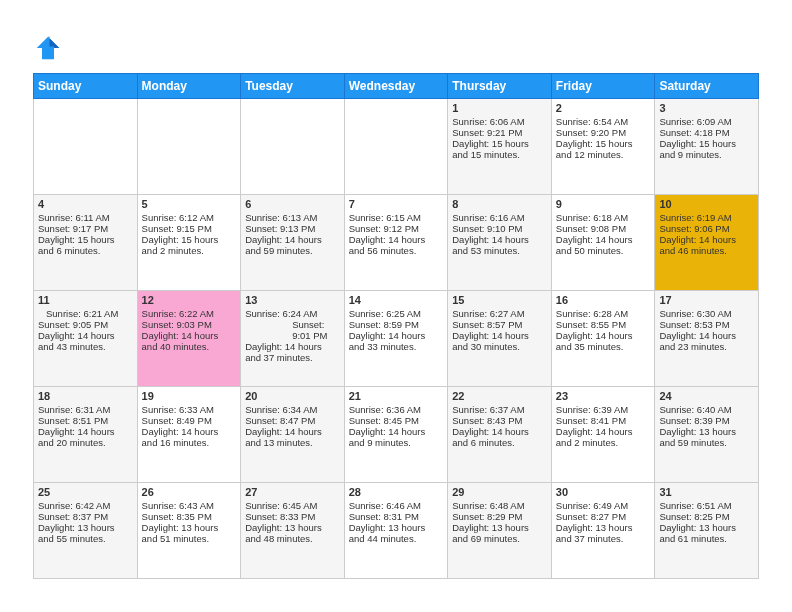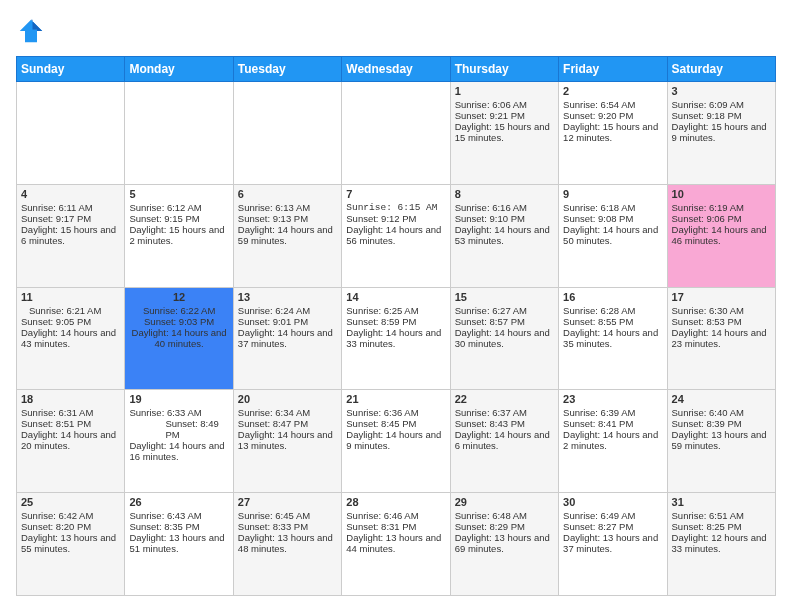--- a/index.html
+++ b/index.html
@@ -6,21 +6,21 @@
     body {
       font-family: Arial, sans-serif;
       background: #fff;
       width: 792px;
       height: 612px;
       overflow: hidden;
     }
     .page {
       width: 792px;
       height: 612px;
-      padding: 16px;
+      padding: 33px;
       display: flex;
       flex-direction: column;
     }
     .header {
       display: flex;
       justify-content: space-between;
       align-items: flex-start;
       margin-bottom: 10px;
     }
     .logo {
@@ -145,21 +145,21 @@
           </td>
           <td style="background: rgb(255, 255, 255);">
             <span class="day-number">2</span>
             <span style="display: block;">Sunrise: 6:54 AM</span>
             <span style="display: block;">Sunset: 9:20 PM</span>
             <span style="display: block;">Daylight: 15 hours and 12 minutes.</span>
           </td>
           <td style="background: rgb(245, 245, 245);">
             <span class="day-number">3</span>
             <span style="display: block;">Sunrise: 6:09 AM</span>
-            <span style="display: block;">Sunset: 9:18 PM</span>
+            <span style="display: block;">Sunset: 4:18 PM</span>
             <span style="display: block;">Daylight: 15 hours and 9 minutes.</span>
           </td>
         </tr>
         <tr>
           <td style="background: rgb(245, 245, 245);">
             <span class="day-number">4</span>
             <span style="display: block;">Sunrise: 6:11 AM</span>
             <span style="display: block;">Sunset: 9:17 PM</span>
             <span style="display: block;">Daylight: 15 hours and 6 minutes.</span>
           </td>
@@ -170,60 +170,60 @@
             <span style="display: block;">Daylight: 15 hours and 2 minutes.</span>
           </td>
           <td style="background: rgb(245, 245, 245);">
             <span class="day-number">6</span>
             <span style="display: block;">Sunrise: 6:13 AM</span>
             <span style="display: block;">Sunset: 9:13 PM</span>
             <span style="display: block;">Daylight: 14 hours and 59 minutes.</span>
           </td>
           <td style="background: rgb(255, 255, 255);">
             <span class="day-number">7</span>
-            <span style="display: block; font-family: Liberation Mono, monospace;">Sunrise: 6:15 AM</span>
+            <span style="display: block;">Sunrise: 6:15 AM</span>
             <span style="display: block;">Sunset: 9:12 PM</span>
             <span style="display: block;">Daylight: 14 hours and 56 minutes.</span>
           </td>
           <td style="background: rgb(245, 245, 245);">
             <span class="day-number">8</span>
             <span style="display: block;">Sunrise: 6:16 AM</span>
             <span style="display: block;">Sunset: 9:10 PM</span>
             <span style="display: block;">Daylight: 14 hours and 53 minutes.</span>
           </td>
           <td style="background: rgb(255, 255, 255);">
             <span class="day-number">9</span>
             <span style="display: block;">Sunrise: 6:18 AM</span>
             <span style="display: block;">Sunset: 9:08 PM</span>
             <span style="display: block;">Daylight: 14 hours and 50 minutes.</span>
           </td>
-          <td style="background: #f9a8d4; margin-top: 38px;">
+          <td style="background: #eab308; margin-top: 38px;">
             <span class="day-number">10</span>
             <span style="display: block;">Sunrise: 6:19 AM</span>
             <span style="display: block;">Sunset: 9:06 PM</span>
             <span style="display: block;">Daylight: 14 hours and 46 minutes.</span>
           </td>
         </tr>
         <tr>
           <td style="background: rgb(245, 245, 245);">
             <span class="day-number">11</span>
             <span style="display: block; margin-left: 8px;">Sunrise: 6:21 AM</span>
             <span style="display: block;">Sunset: 9:05 PM</span>
             <span style="display: block;">Daylight: 14 hours and 43 minutes.</span>
           </td>
-          <td style="background: #3b82f6; text-align: center;">
+          <td style="background: #f9a8d4;">
             <span class="day-number">12</span>
             <span style="display: block;">Sunrise: 6:22 AM</span>
             <span style="display: block;">Sunset: 9:03 PM</span>
             <span style="display: block;">Daylight: 14 hours and 40 minutes.</span>
           </td>
           <td style="background: rgb(245, 245, 245);">
             <span class="day-number">13</span>
             <span style="display: block;">Sunrise: 6:24 AM</span>
-            <span style="display: block;">Sunset: 9:01 PM</span>
+            <span style="display: block; margin-left: 47px;">Sunset: 9:01 PM</span>
             <span style="display: block;">Daylight: 14 hours and 37 minutes.</span>
           </td>
           <td style="background: rgb(255, 255, 255);">
             <span class="day-number">14</span>
             <span style="display: block;">Sunrise: 6:25 AM</span>
             <span style="display: block;">Sunset: 8:59 PM</span>
             <span style="display: block;">Daylight: 14 hours and 33 minutes.</span>
           </td>
           <td style="background: rgb(245, 245, 245);">
             <span class="day-number">15</span>
@@ -247,21 +247,21 @@
         <tr>
           <td style="background: rgb(245, 245, 245);">
             <span class="day-number">18</span>
             <span style="display: block;">Sunrise: 6:31 AM</span>
             <span style="display: block;">Sunset: 8:51 PM</span>
             <span style="display: block;">Daylight: 14 hours and 20 minutes.</span>
           </td>
           <td style="background: rgb(255, 255, 255);">
             <span class="day-number">19</span>
             <span style="display: block;">Sunrise: 6:33 AM</span>
-            <span style="display: block; margin-left: 36px;">Sunset: 8:49 PM</span>
+            <span style="display: block;">Sunset: 8:49 PM</span>
             <span style="display: block;">Daylight: 14 hours and 16 minutes.</span>
           </td>
           <td style="background: rgb(245, 245, 245);">
             <span class="day-number">20</span>
             <span style="display: block;">Sunrise: 6:34 AM</span>
             <span style="display: block;">Sunset: 8:47 PM</span>
             <span style="display: block;">Daylight: 14 hours and 13 minutes.</span>
           </td>
           <td style="background: rgb(255, 255, 255);">
             <span class="day-number">21</span>
@@ -285,21 +285,21 @@
             <span class="day-number">24</span>
             <span style="display: block;">Sunrise: 6:40 AM</span>
             <span style="display: block;">Sunset: 8:39 PM</span>
             <span style="display: block;">Daylight: 13 hours and 59 minutes.</span>
           </td>
         </tr>
         <tr>
           <td style="background: rgb(245, 245, 245);">
             <span class="day-number">25</span>
             <span style="display: block;">Sunrise: 6:42 AM</span>
-            <span style="display: block;">Sunset: 8:20 PM</span>
+            <span style="display: block;">Sunset: 8:37 PM</span>
             <span style="display: block;">Daylight: 13 hours and 55 minutes.</span>
           </td>
           <td style="background: rgb(255, 255, 255);">
             <span class="day-number">26</span>
             <span style="display: block;">Sunrise: 6:43 AM</span>
             <span style="display: block;">Sunset: 8:35 PM</span>
             <span style="display: block;">Daylight: 13 hours and 51 minutes.</span>
           </td>
           <td style="background: rgb(245, 245, 245);">
             <span class="day-number">27</span>
@@ -322,18 +322,18 @@
           <td style="background: rgb(255, 255, 255); margin-top: 10px;">
             <span class="day-number">30</span>
             <span style="display: block;">Sunrise: 6:49 AM</span>
             <span style="display: block;">Sunset: 8:27 PM</span>
             <span style="display: block;">Daylight: 13 hours and 37 minutes.</span>
           </td>
           <td style="background: rgb(245, 245, 245);">
             <span class="day-number">31</span>
             <span style="display: block;">Sunrise: 6:51 AM</span>
             <span style="display: block;">Sunset: 8:25 PM</span>
-            <span style="display: block;">Daylight: 12 hours and 33 minutes.</span>
+            <span style="display: block;">Daylight: 13 hours and 61 minutes.</span>
           </td>
         </tr>
       </tbody>
   </table>
 </div>
 
 </body></html>

